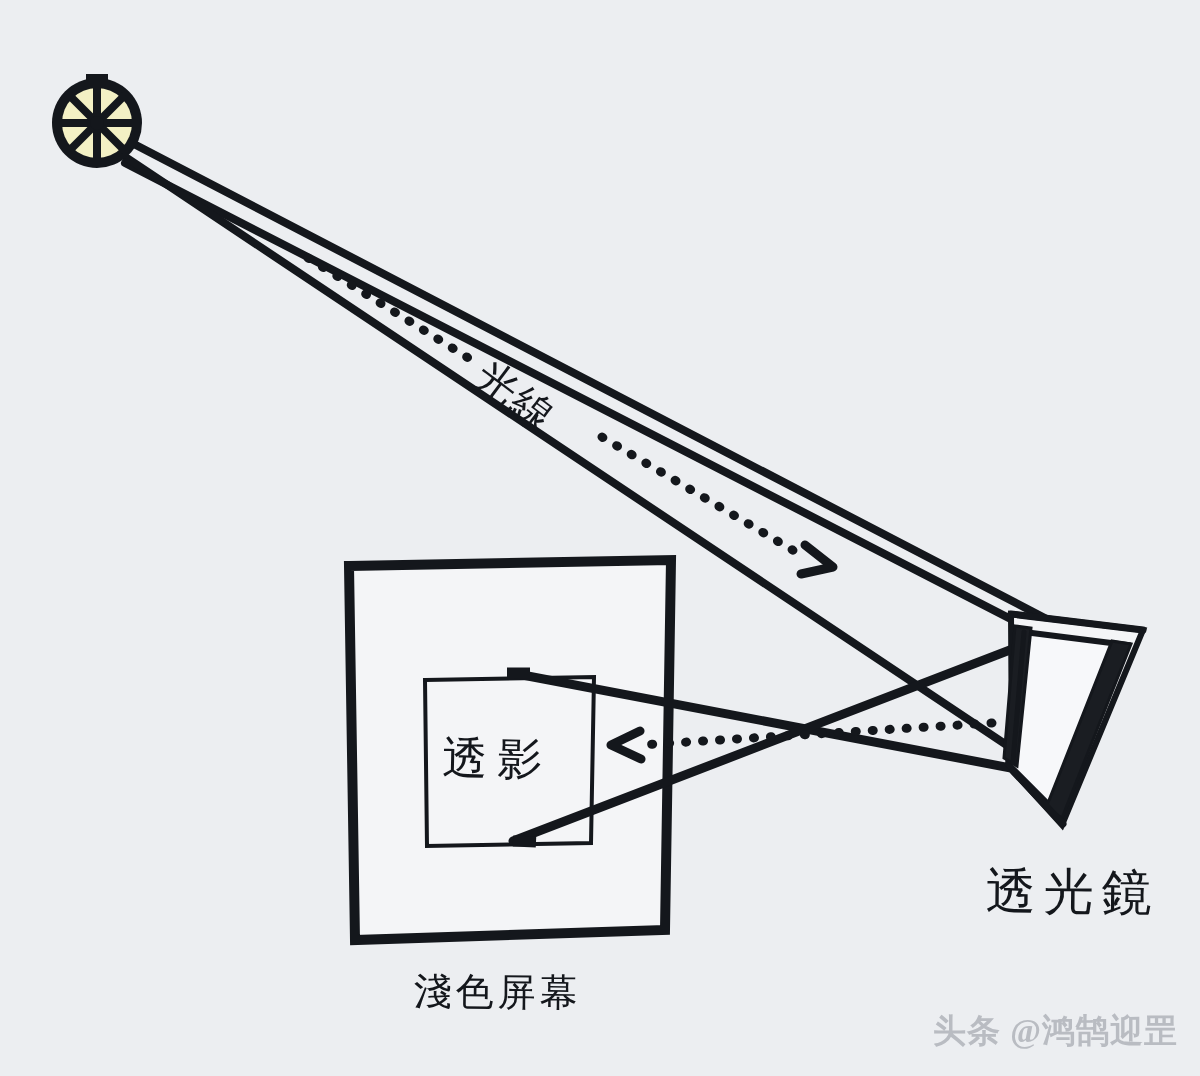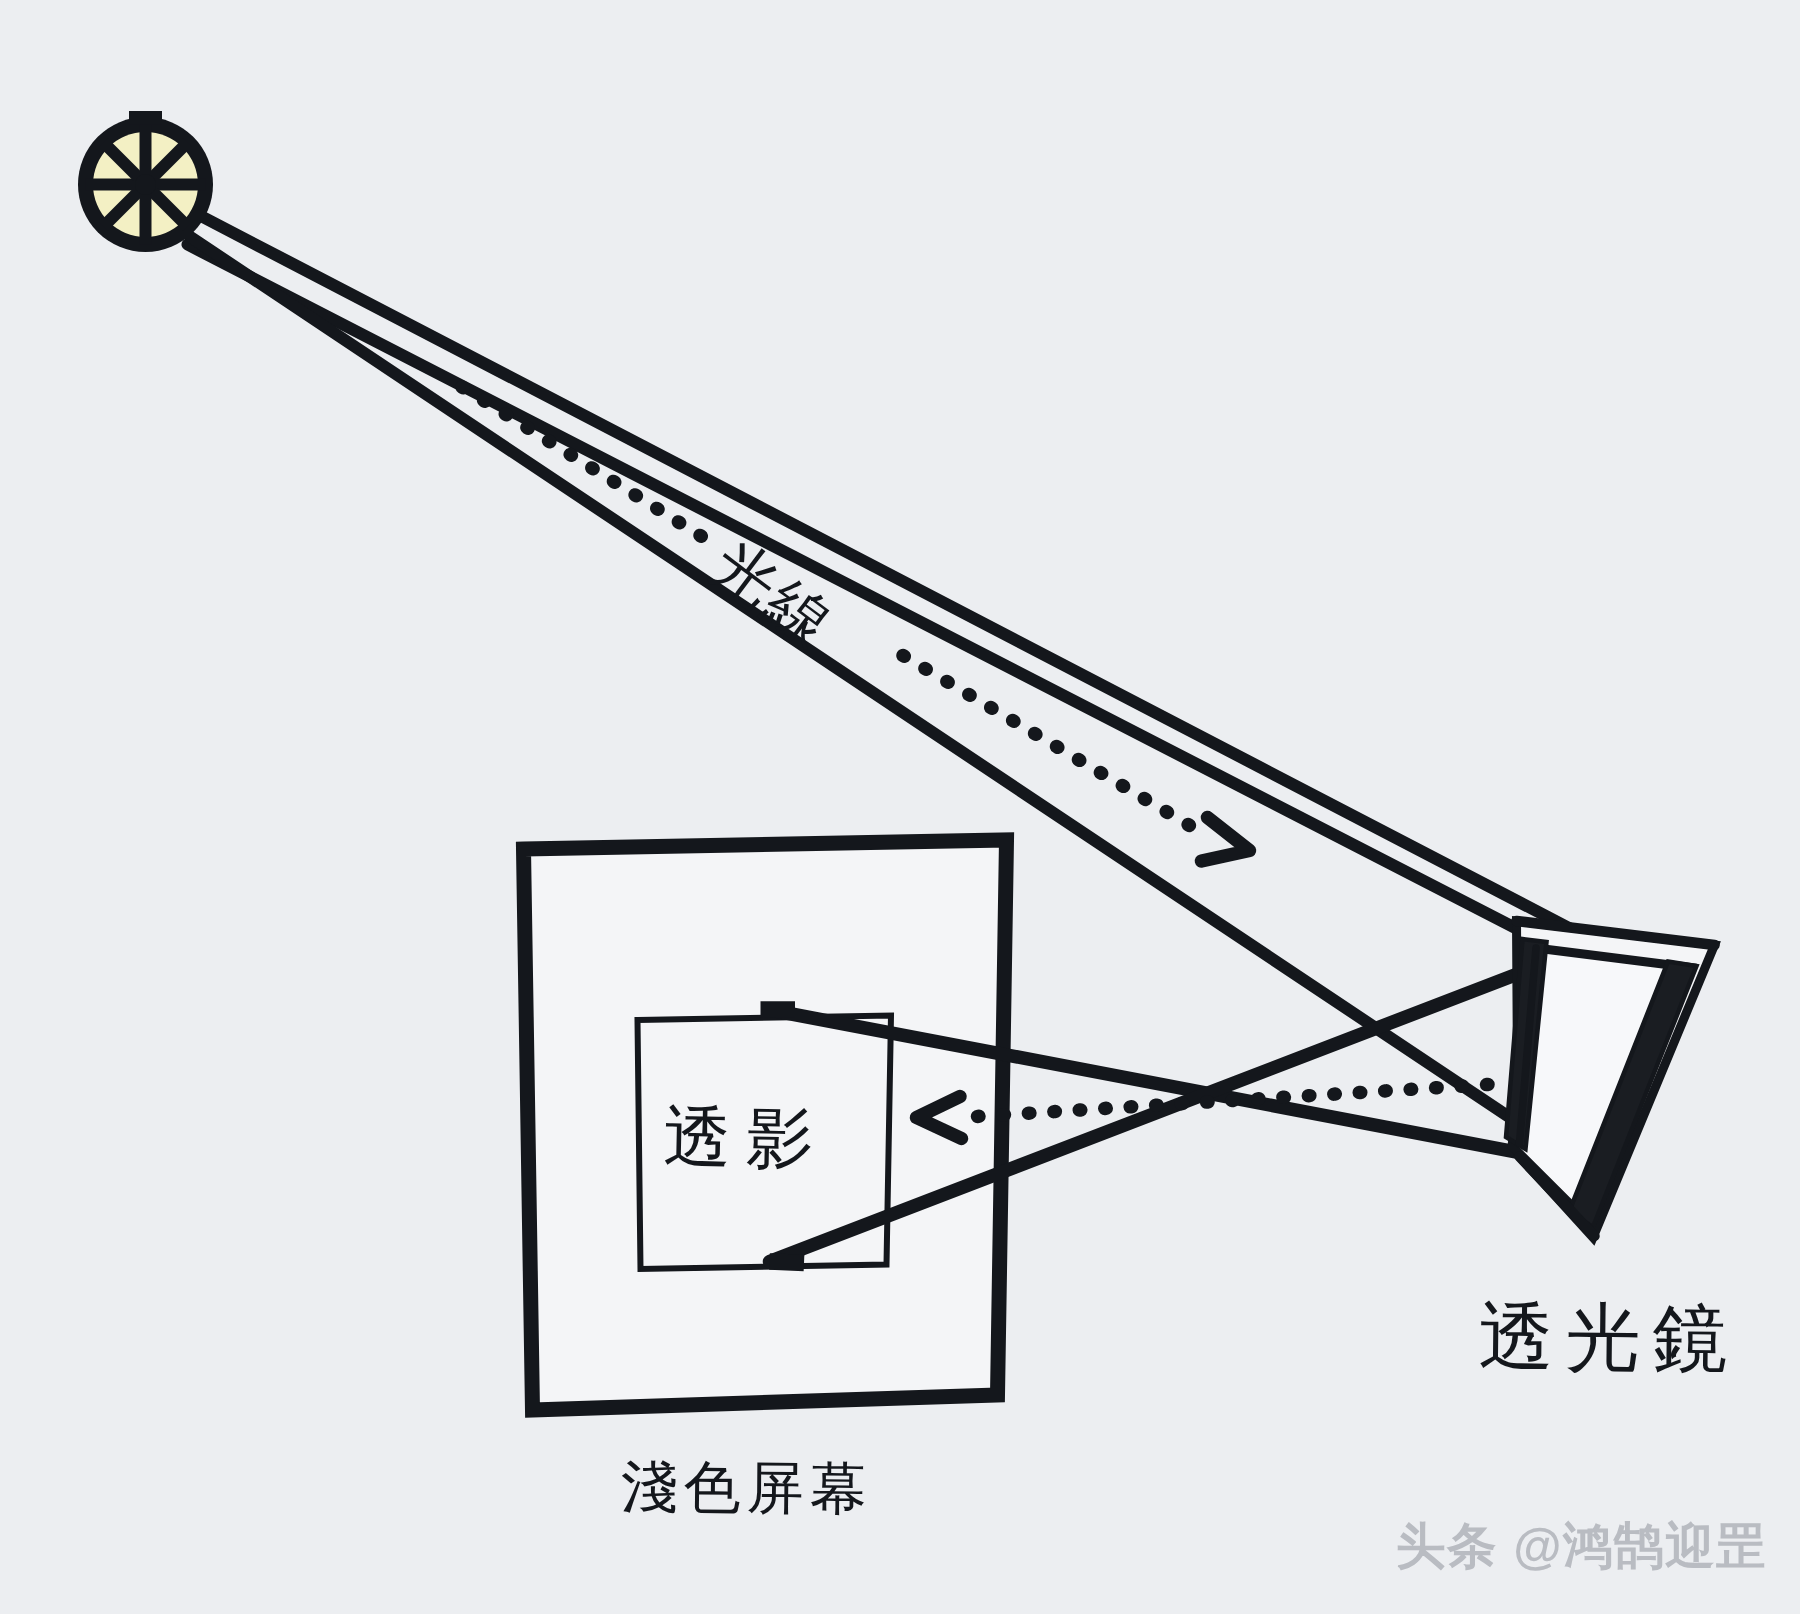--- a/index.html
+++ b/index.html
@@ -66,21 +66,21 @@
     transform: rotate(0.6deg);
     transform-origin: left top;
   }
   #watermark {
     position: absolute;
     right: 22px;
     bottom: 22px;
     font-size: 33px;
     letter-spacing: 1px;
     color: #b9bcc2;
-    font-family: Liberation Sans, sans-serif;
+    font-family: Liberation Serif, serif;
     font-weight: 700;
     user-select: none;
     white-space: nowrap;
   }
 </style>
 </head>
 <body>
 
 <div id="stage">
 

